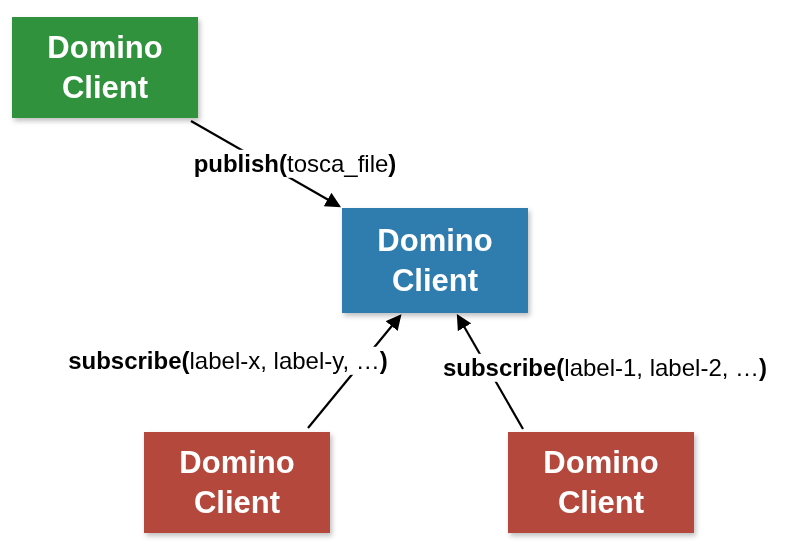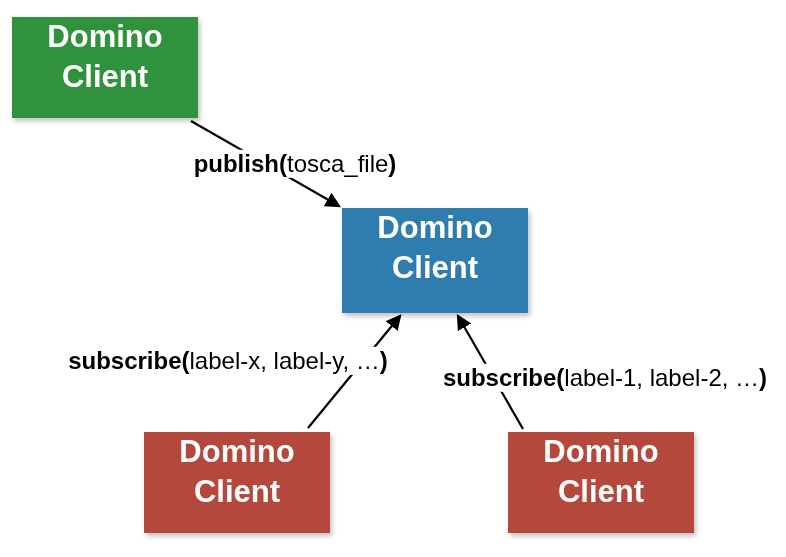--- a/index.html
+++ b/index.html
@@ -29,20 +29,21 @@
     line-height: 1.1;
   }
   .edge-label .b { font-weight: bold; }
   .node {
     position: absolute;
     width: 186px;
     height: 101px;
     display: flex;
     flex-direction: column;
     align-items: center;
+    justify-content: center;
     font-weight: bold;
     font-size: 31px;
     line-height: 40px;
     box-shadow: 2px 3px 5px rgba(0,0,0,0.25);
   }
 </style>
 </head>
 <body>
 
 <div class="stage" style="background-color: rgb(255, 255, 255);">
@@ -55,21 +56,21 @@
     </defs>
     <line x1="191" y1="121" x2="339" y2="206" marker-end="url(#arrowhead)" style="stroke: rgb(0, 0, 0);"></line>
     <line x1="308" y1="428" x2="400" y2="316" marker-end="url(#arrowhead)" style="stroke: rgb(0, 0, 0);"></line>
     <line x1="523" y1="429" x2="458" y2="316" marker-end="url(#arrowhead)" style="stroke: rgb(0, 0, 0);"></line>
   </svg>
 
   <div class="edge-label" style="left:295px; top:164px;"><span class="b">publish(</span><span>tosca_file</span><span class="b">)</span></div>
 
   <div class="edge-label" style="left:228px; top:361px;"><span class="b">subscribe(</span><span>label-x, label-y, …</span><span class="b">)</span></div>
 
-  <div class="edge-label" style="left:605px; top:378px;"><span class="b">subscribe(</span><span>label-1, label-2, …</span><span class="b">)</span></div>
+  <div class="edge-label" style="left:605px; top:368px;"><span class="b">subscribe(</span><span>label-1, label-2, …</span><span class="b">)</span></div>
 
   <div class="node" style="left: 12px; top: 17px; background-color: rgb(49, 146, 61); color: rgb(255, 255, 255);">
     <div>Domino</div>
     <div>Client</div>
   </div>
 
   <div class="node" style="left: 342px; top: 208px; height: 105px; background-color: rgb(47, 125, 174); color: rgb(255, 255, 255);">
     <div>Domino</div>
     <div>Client</div>
   </div>

